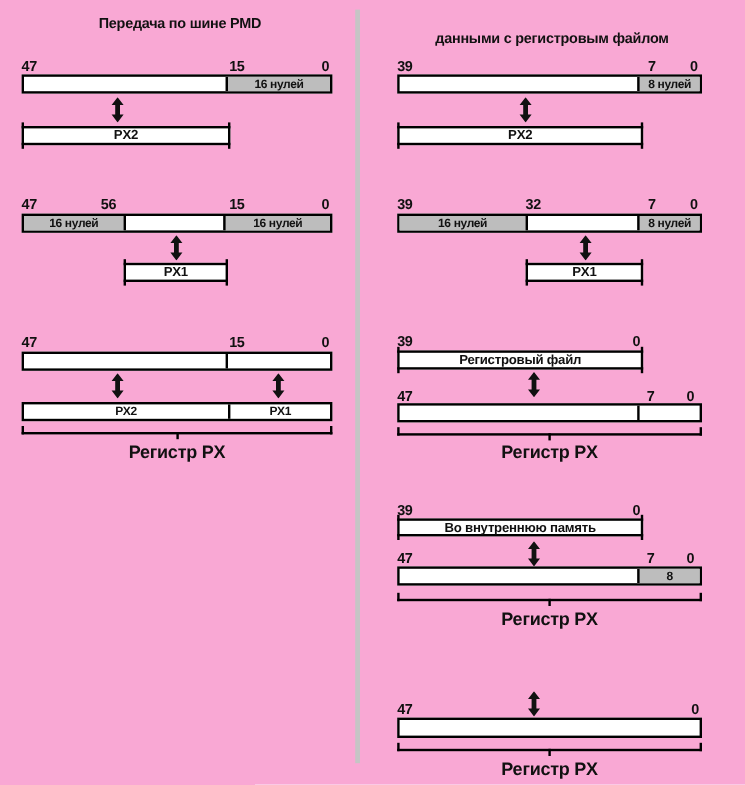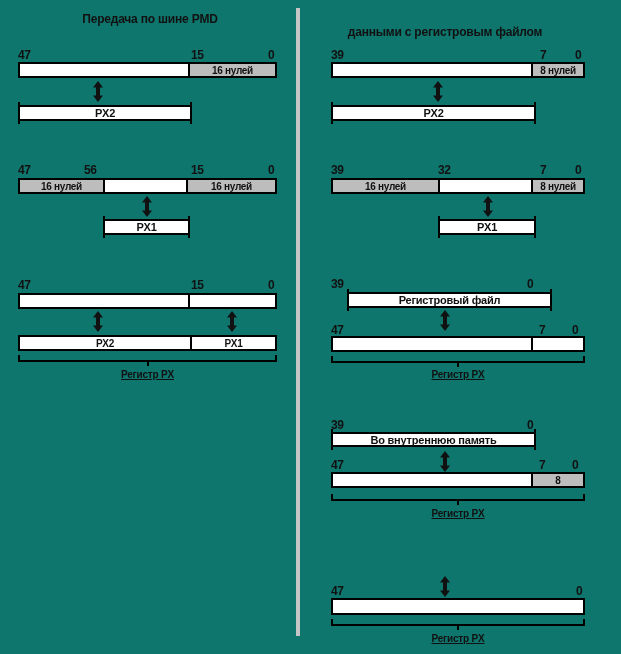--- a/index.html
+++ b/index.html
@@ -1,37 +1,37 @@
 <!DOCTYPE html>
 <html><head>
 <meta charset="utf-8">
 <style>
   html,body{margin:0;padding:0;background:#fff;}
   #canvas{
-    position:relative;width:621px;height:654px;background:#0f766e;overflow:hidden;
+    position:relative;width:621px;height:654px;background:#f9a8d4;overflow:hidden;
     font-family:"Liberation Sans",sans-serif;color:#111;
   }
   .title{position:absolute;font-weight:bold;font-size:12px;line-height:14px;text-align:center;letter-spacing:-0.2px;}
   .bit{position:absolute;font-weight:bold;font-size:12px;line-height:11px;letter-spacing:-0.3px;}
   .bar{position:absolute;background:#fff;border:2px solid #000;box-sizing:border-box;}
   .seg{position:absolute;top:0;bottom:0;box-sizing:border-box;display:flex;align-items:center;justify-content:center;
        font-weight:bold;font-size:10px;letter-spacing:-0.3px;white-space:nowrap;overflow:hidden;}
   .gray{background:#bdbdbd;}
   .bl{border-left:2px solid #000;}
   .br{border-right:2px solid #000;}
   .ibeam{position:absolute;background:#fff;border-top:2px solid #000;border-bottom:2px solid #000;box-sizing:border-box;
          display:flex;align-items:center;justify-content:center;font-weight:bold;font-size:11px;letter-spacing:-0.2px;}
   .ibeam::before,.ibeam::after{content:"";position:absolute;width:2px;top:-5px;bottom:-5px;background:#000;}
   .ibeam::before{left:0;}
   .ibeam::after{right:0;}
   .arr{position:absolute;width:12px;height:21px;}
   .arr svg{display:block;}
   .brace{position:absolute;height:7px;border-left:2px solid #000;border-right:2px solid #000;border-bottom:2px solid #000;box-sizing:border-box;}
   .brace::after{content:"";position:absolute;left:50%;margin-left:-1px;top:100%;width:2px;height:6px;background:#000;}
-  .reglabel{position:absolute;font-weight:bold;font-size:10px;letter-spacing:-0.2px;text-align:center;text-decoration:underline;}
+  .reglabel{position:absolute;font-weight:bold;font-size:15px;letter-spacing:-0.2px;text-align:center;}
   .vdivider{position:absolute;}
 </style>
 </head>
 <body>
 
 <div id="canvas">
 
   <div class="vdivider" style="left: 296px; top: 8px; width: 4px; height: 628px; background: rgb(197, 197, 197);"></div>
 
   <div class="title" style="left:0;top:12px;width:300px;">Передача по шине PMD</div>
@@ -80,21 +80,21 @@
         <path d="M6 0 L11 6.5 H8 V14.5 H11 L6 21 L1 14.5 H4 V6.5 H1 Z" fill="#111"></path>
       </svg>
   </div>
   <div class="bar" style="left:18px;top:335px;width:259px;height:16px;">
     <div class="seg br" style="left:0;width:172px;">PX2</div>
     <div class="seg" style="left:172px;width:83px;">PX1</div>
   </div>
   <div class="brace" style="left:18px;top:355px;width:259px;"></div>
   <div class="reglabel" style="left:18px;top:369px;width:259px;">Регистр PX</div>
 
-  <div class="title" style="left:297px;top:25px;width:296px;">данными с регистровым файлом</div>
+  <div class="title" style="left:312px;top:25px;width:296px;">данными с регистровым файлом</div>
 
   <div class="bit" style="left:331px;top:50px;">39</div>
   <div class="bit" style="left:540px;top:50px;">7</div>
   <div class="bit" style="left:575px;top:50px;">0</div>
   <div class="bar" style="left:331px;top:62px;width:254px;height:16px;">
     <div class="seg gray bl" style="left: 198px; width: 52px; background: rgb(189, 189, 189);">8 нулей</div>
   </div>
   <div class="arr" style="left:432px;top:81px;">
     <svg width="12" height="21" viewBox="0 0 12 21">
         <path d="M6 0 L11 6.5 H8 V14.5 H11 L6 21 L1 14.5 H4 V6.5 H1 Z" fill="#111"></path>
@@ -112,21 +112,21 @@
   </div>
   <div class="arr" style="left:482px;top:196px;">
     <svg width="12" height="21" viewBox="0 0 12 21">
         <path d="M6 0 L11 6.5 H8 V14.5 H11 L6 21 L1 14.5 H4 V6.5 H1 Z" fill="#111"></path>
       </svg>
   </div>
   <div class="ibeam" style="left:438px;top:219px;width:98px;height:16px;">PX1</div>
 
   <div class="bit" style="left:331px;top:279px;">39</div>
   <div class="bit" style="left:527px;top:279px;">0</div>
-  <div class="ibeam" style="left:347px;top:292px;width:205px;height:16px;">Регистровый файл</div>
+  <div class="ibeam" style="left:331px;top:292px;width:205px;height:16px;">Регистровый файл</div>
   <div class="arr" style="left:439px;top:310px;">
     <svg width="12" height="21" viewBox="0 0 12 21">
         <path d="M6 0 L11 6.5 H8 V14.5 H11 L6 21 L1 14.5 H4 V6.5 H1 Z" fill="#111"></path>
       </svg>
   </div>
   <div class="bit" style="left:331px;top:325px;">47</div>
   <div class="bit" style="left:539px;top:325px;">7</div>
   <div class="bit" style="left:572px;top:325px;">0</div>
   <div class="bar" style="left:331px;top:336px;width:254px;height:16px;">
     <div class="seg bl" style="left:198px;width:52px;"></div>

